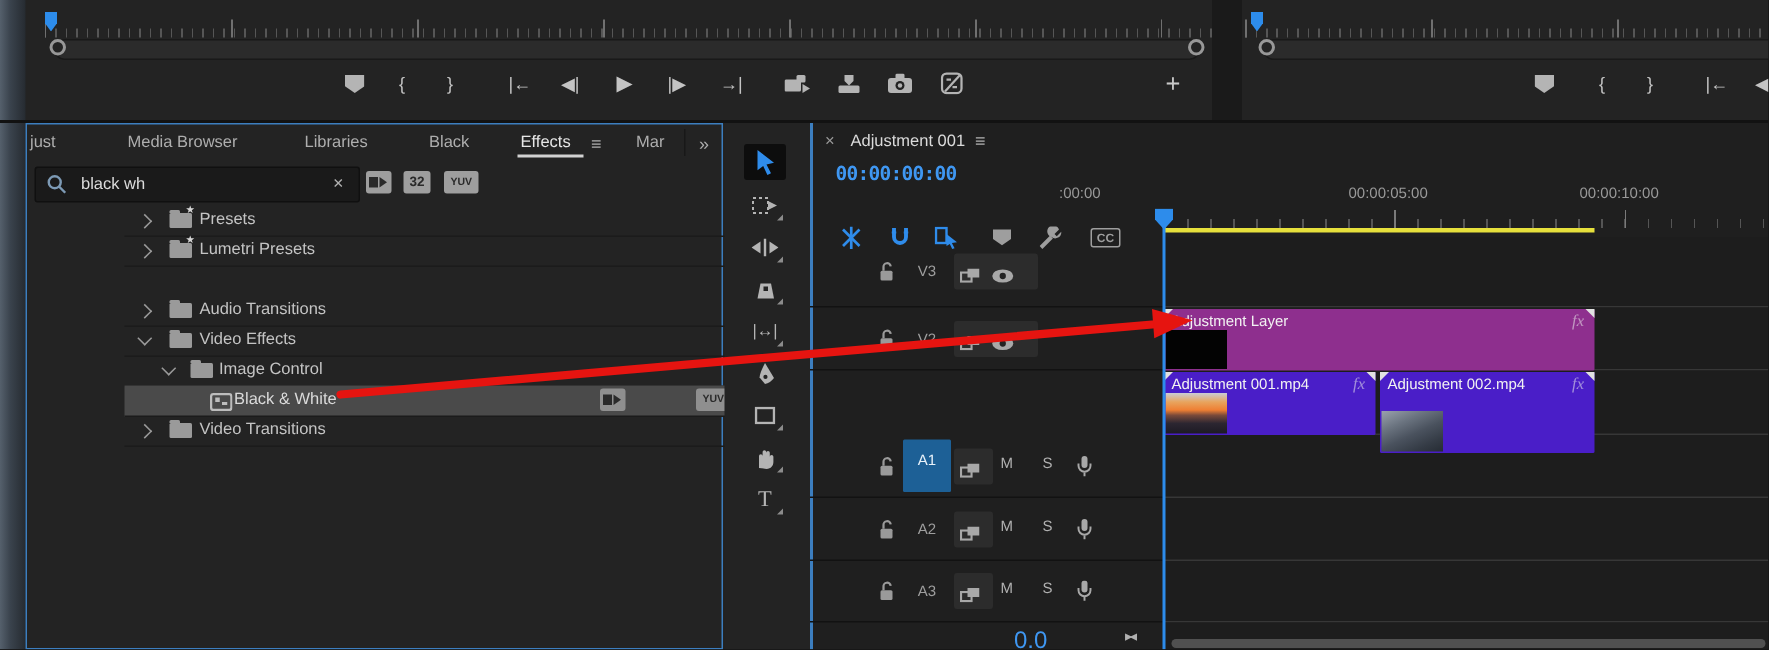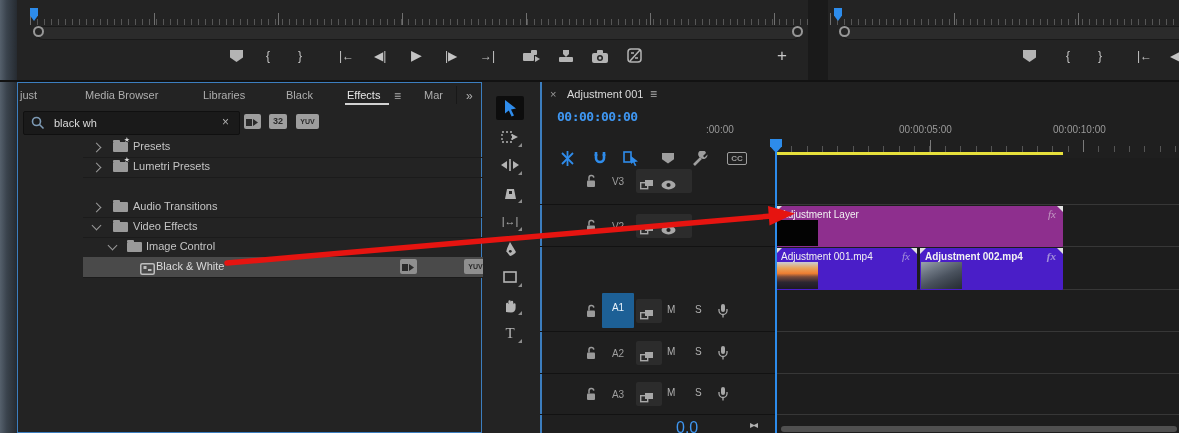--- a/index.html
+++ b/index.html
@@ -247,20 +247,25 @@
       </span>
       <span class="tlab" style="left:73px;color:#dadada;">Black &amp; White</span>
       <span class="rowbadge" style="left:317px;width:17px;">
         <svg width="13" height="11" style="margin-top:2px;">
             <rect x="0" y="2" width="6" height="7" fill="#2a2a2a"></rect>
             <path d="M7 2 l5 3.5 -5 3.5 z" fill="#2a2a2a"></path>
           </svg>
       </span>
       <span class="rowbadge" style="left:381px;width:23px;font-size:7px;line-height:15px;">YUV</span>
     </div>
+    <div class="tree-row" style="top:194px;">
+      <span class="chev closed" style="left:10px;"></span>
+      <span class="folder" style="left:30px;"></span>
+      <span class="tlab" style="left:50px;">Video Transitions</span>
+    </div>
   </div>
 
   <div class="abs tools-bg"></div>
   <div class="tool active" style="top:96px;">
     <svg width="15" height="17">
         <path d="M2 0 L13 8.5 L8 9.6 L11 15.5 L8.6 16.6 L5.8 10.6 L2 13.5 Z" fill="#2f8ceb"></path>
       </svg>
   </div>
   <div class="tool fly" style="top:125px;">
     <svg width="18" height="14">
@@ -460,21 +465,21 @@
     <span class="cornerTL"></span>
     <span class="cornerTR"></span>
   </div>
   <div class="clip" style="left:776px;top:248px;width:141px;height:42px;background:#4a1ec8;">
     <span class="cname">Adjustment 001.mp4</span>
     <span class="fxb">fx</span>
     <span class="thumb" style="height:27px;background:linear-gradient(180deg,#c9ccd6 0%,#e8a45e 22%,#ef7f33 42%,#7a4a3a 55%,#2c2631 75%,#1d1a24 100%);"></span>
     <span class="cornerTL"></span>
     <span class="cornerTR"></span>
   </div>
-  <div class="clip" style="left:920px;top:248px;width:143px;height:42px;background:#4a1ec8;font-weight:bold;">
+  <div class="clip" style="left:920px;top:248px;width:143px;height:54px;background:#4a1ec8;">
     <span class="cname">Adjustment 002.mp4</span>
     <span class="fxb">fx</span>
     <span class="thumb" style="height:27px;background:linear-gradient(155deg,#9aa2ad 0%,#6b7480 30%,#4a525e 55%,#343b45 80%,#262c34 100%);"></span>
     <span class="cornerTL"></span>
     <span class="cornerTR"></span>
   </div>
 
   <div class="abs tl-playhead-line"></div>
   <div class="abs tl-playhead-flag"></div>
   <div class="abs hscroll"></div>

